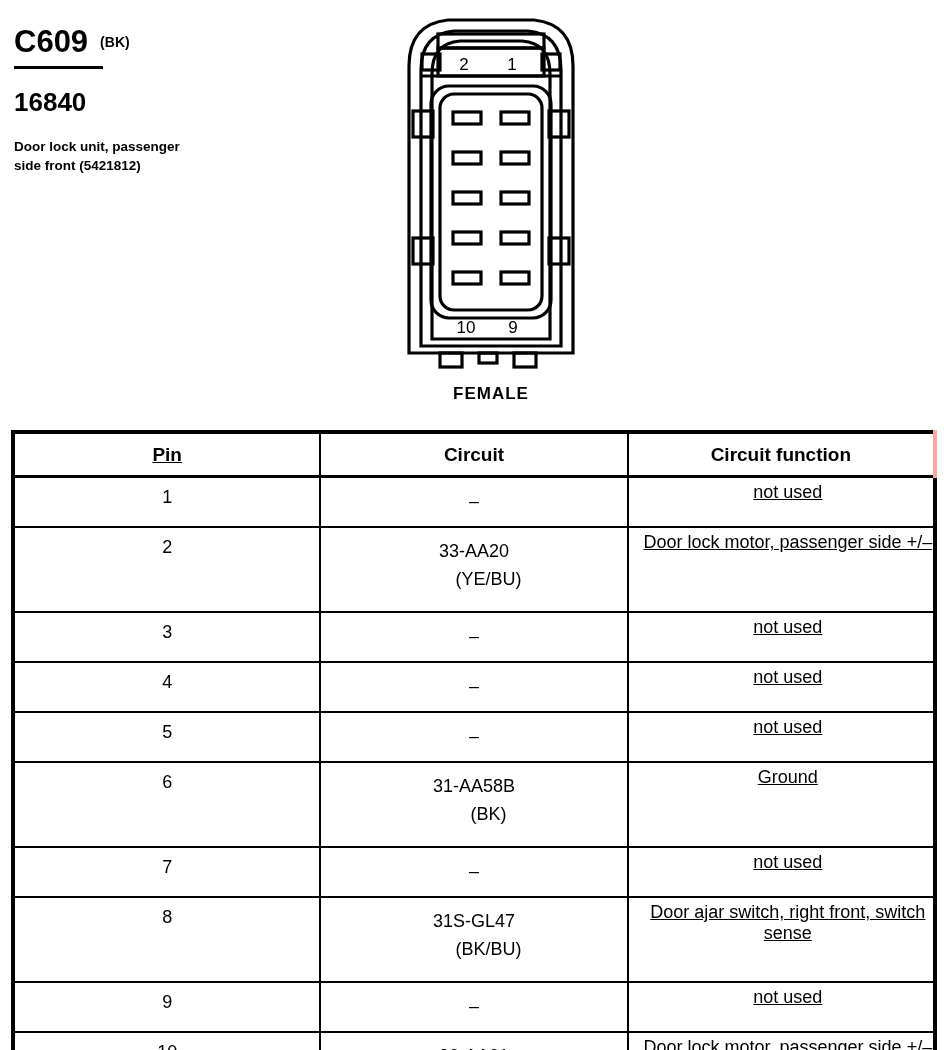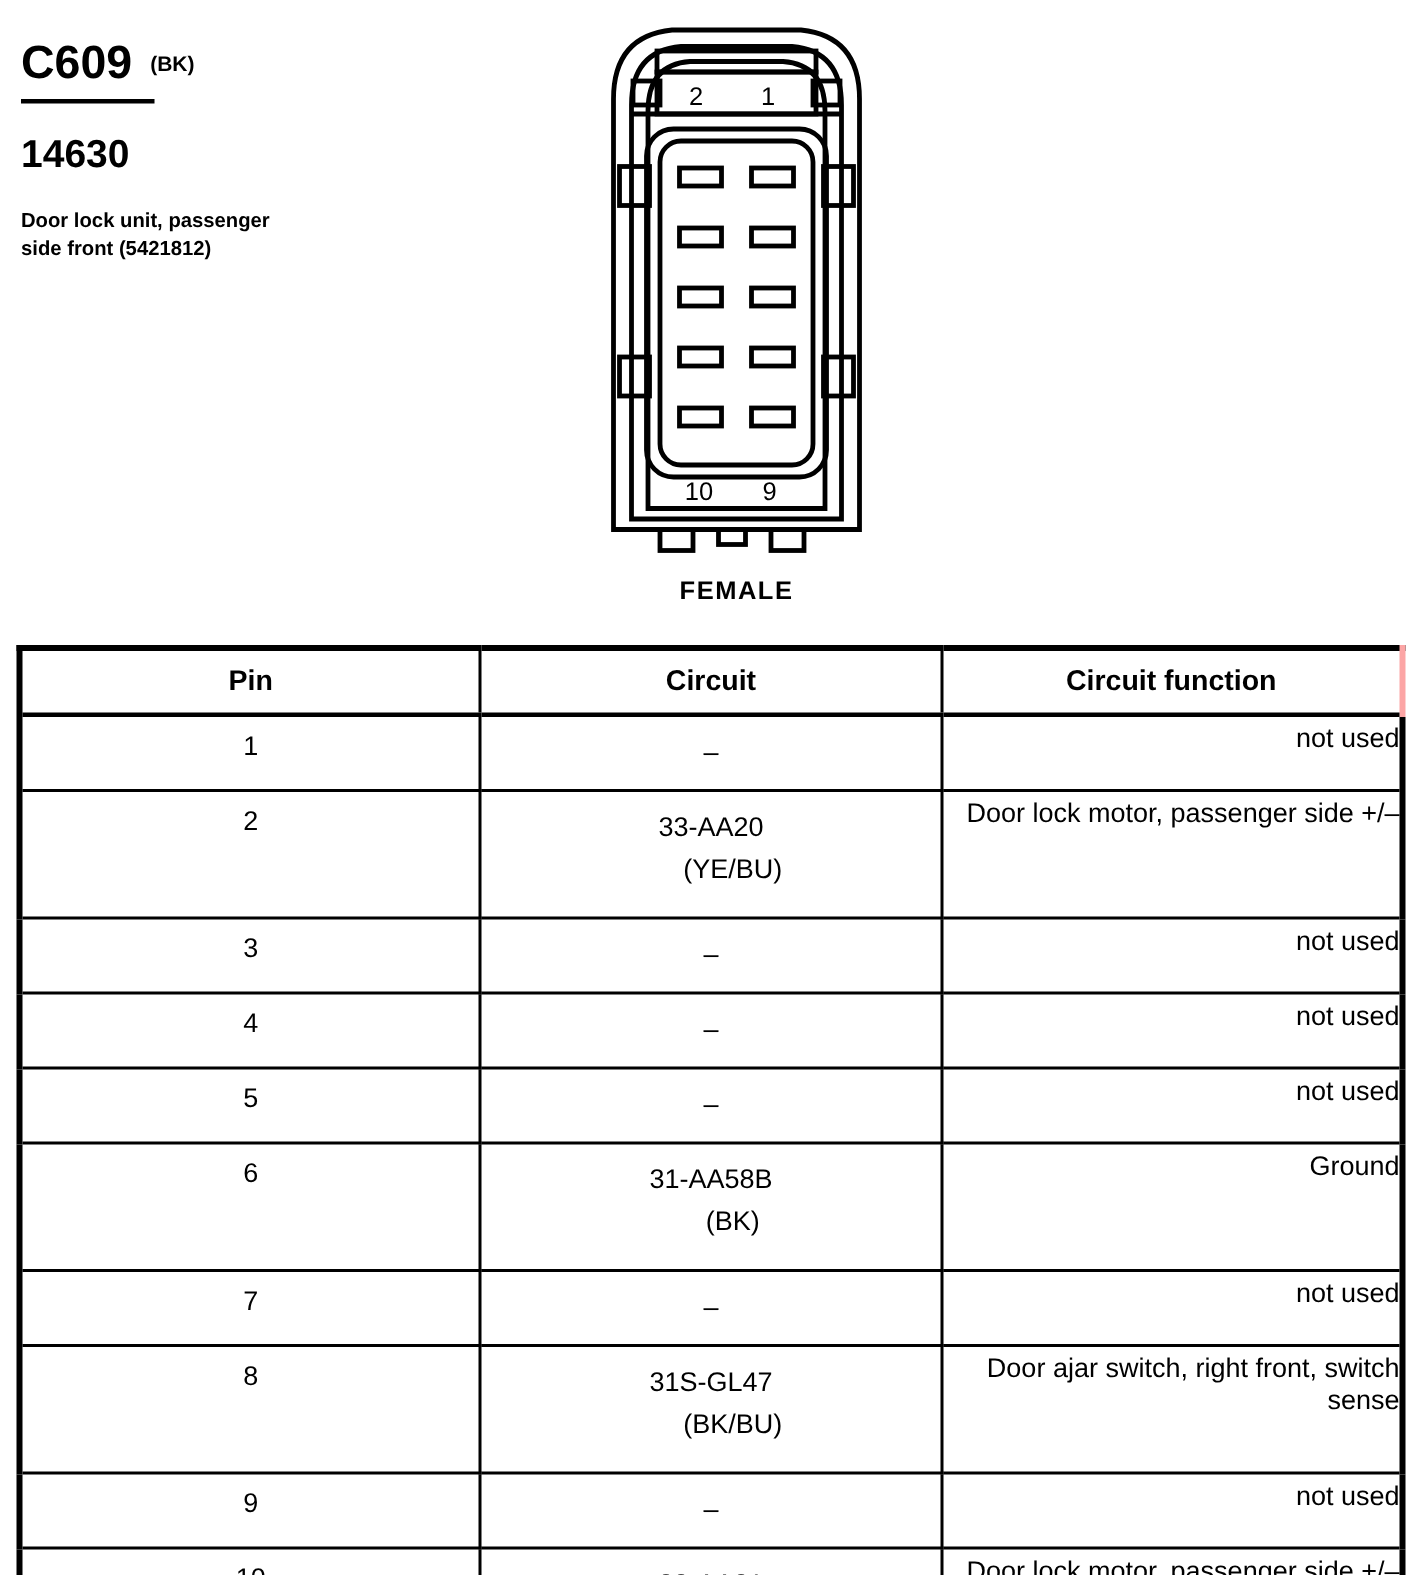--- a/index.html
+++ b/index.html
@@ -97,58 +97,59 @@
   }
   #pin-table thead th {
     border-top: 4px solid #000;
     border-bottom: 3px solid #000;
     height: 41px;
     font-size: 19px;
     font-weight: bold;
     text-align: center;
     vertical-align: middle;
   }
-  #pin-table thead th.col-pin   { border-left: 4px solid #000; }
+  #pin-table thead th.col-pin   { border-left: 4px solid #000; text-decoration: underline; }
   #pin-table thead th.col-func  { border-right: 4px solid #fca5a5; }
 
   #pin-table tbody td { font-size: 18px; }
   #pin-table tbody tr td.cell-pin {
     width: 94px;
     text-align: center;
     border-left: 4px solid #000;
     padding-top: 9px;
   }
   #pin-table tbody tr td.cell-circuit {
     width: 183px;
     text-align: center;
     padding-top: 9px;
     line-height: 28px;
   }
   #pin-table tbody tr td.cell-function {
-    text-align: right;
+    text-align: center;
     padding-left: 14px;
     padding-top: 4px;
     border-right: 4px solid #000;
+    text-decoration: underline;
   }
   #pin-table tbody tr.row-1line td { height: 39px; }
   #pin-table tbody tr.row-2line td { height: 74px; }
   #pin-table tbody tr:last-child td { border-bottom: 4px solid #000; }
 
   .circuit-line2 { display: block; padding-left: 29px; }
 </style>
 </head>
 <body>
 
 <div id="header-block">
   <div id="connector-id-row">
     <span id="connector-id">C609</span>
     <span id="connector-color">(BK)</span>
   </div>
   <div id="id-underline"></div>
-  <div id="part-number">14630</div>
+  <div id="part-number">16840</div>
   <div id="description">Door lock unit, passenger side front (5421812)</div>
 </div>
 
 <div id="connector-figure">
   <svg id="connector-svg" width="190" height="375" viewBox="0 0 190 375">
     <g fill="none" stroke="#000" stroke-width="3.2">
 
       <path d="M 13 345 L 13 58 Q 13 16 52 12 L 138 12 Q 177 16 177 58 L 177 345 Z"></path>
 
       <path d="M 25 338 L 25 62 Q 25 26 58 23 L 132 23 Q 165 26 165 62 L 165 338 Z"></path>

